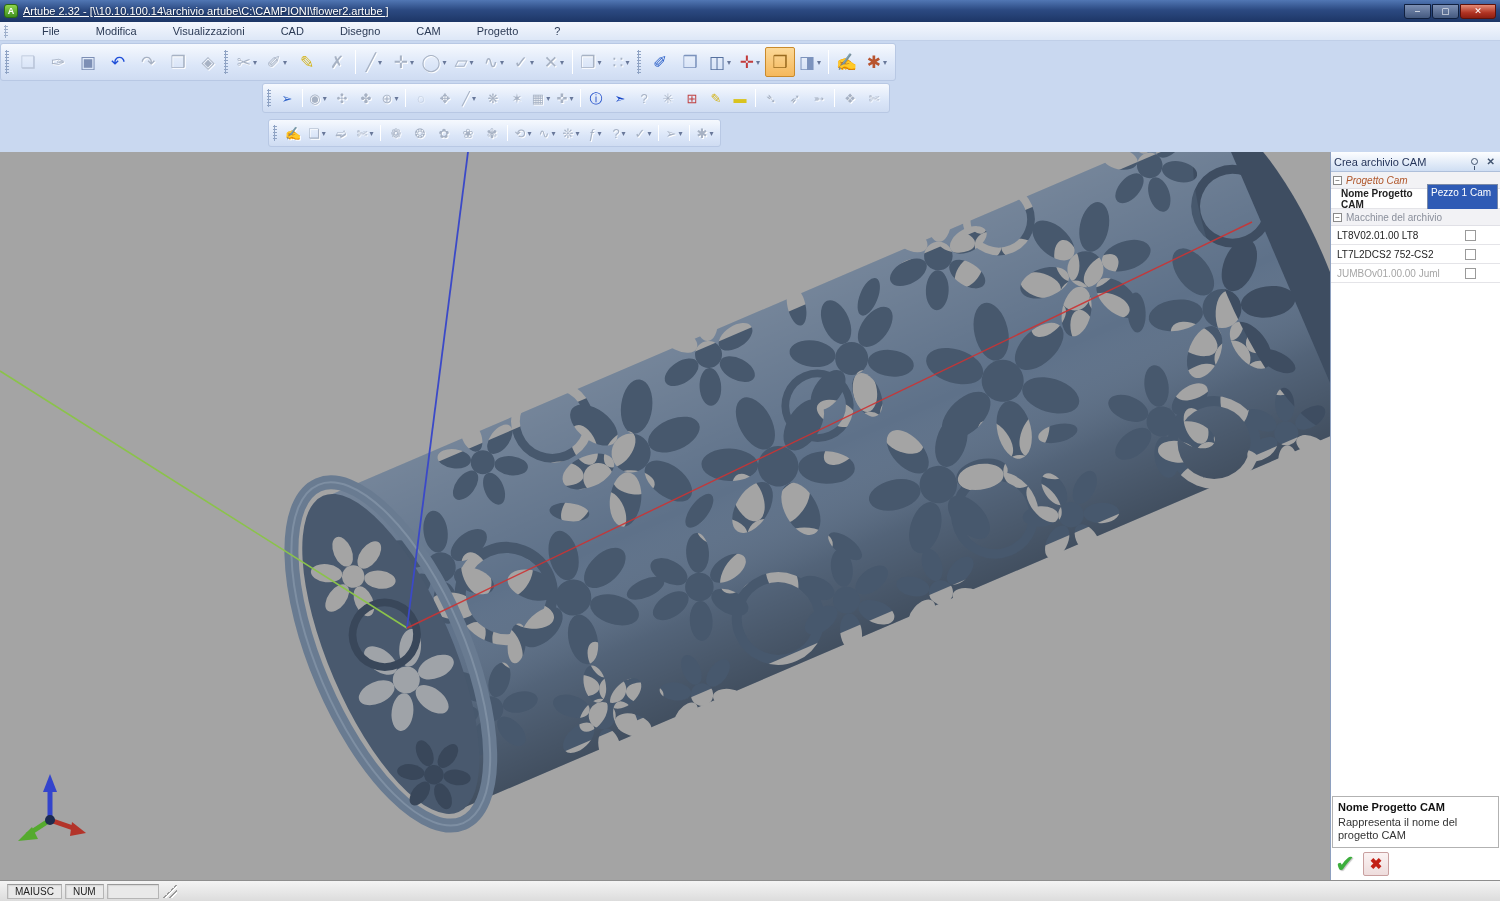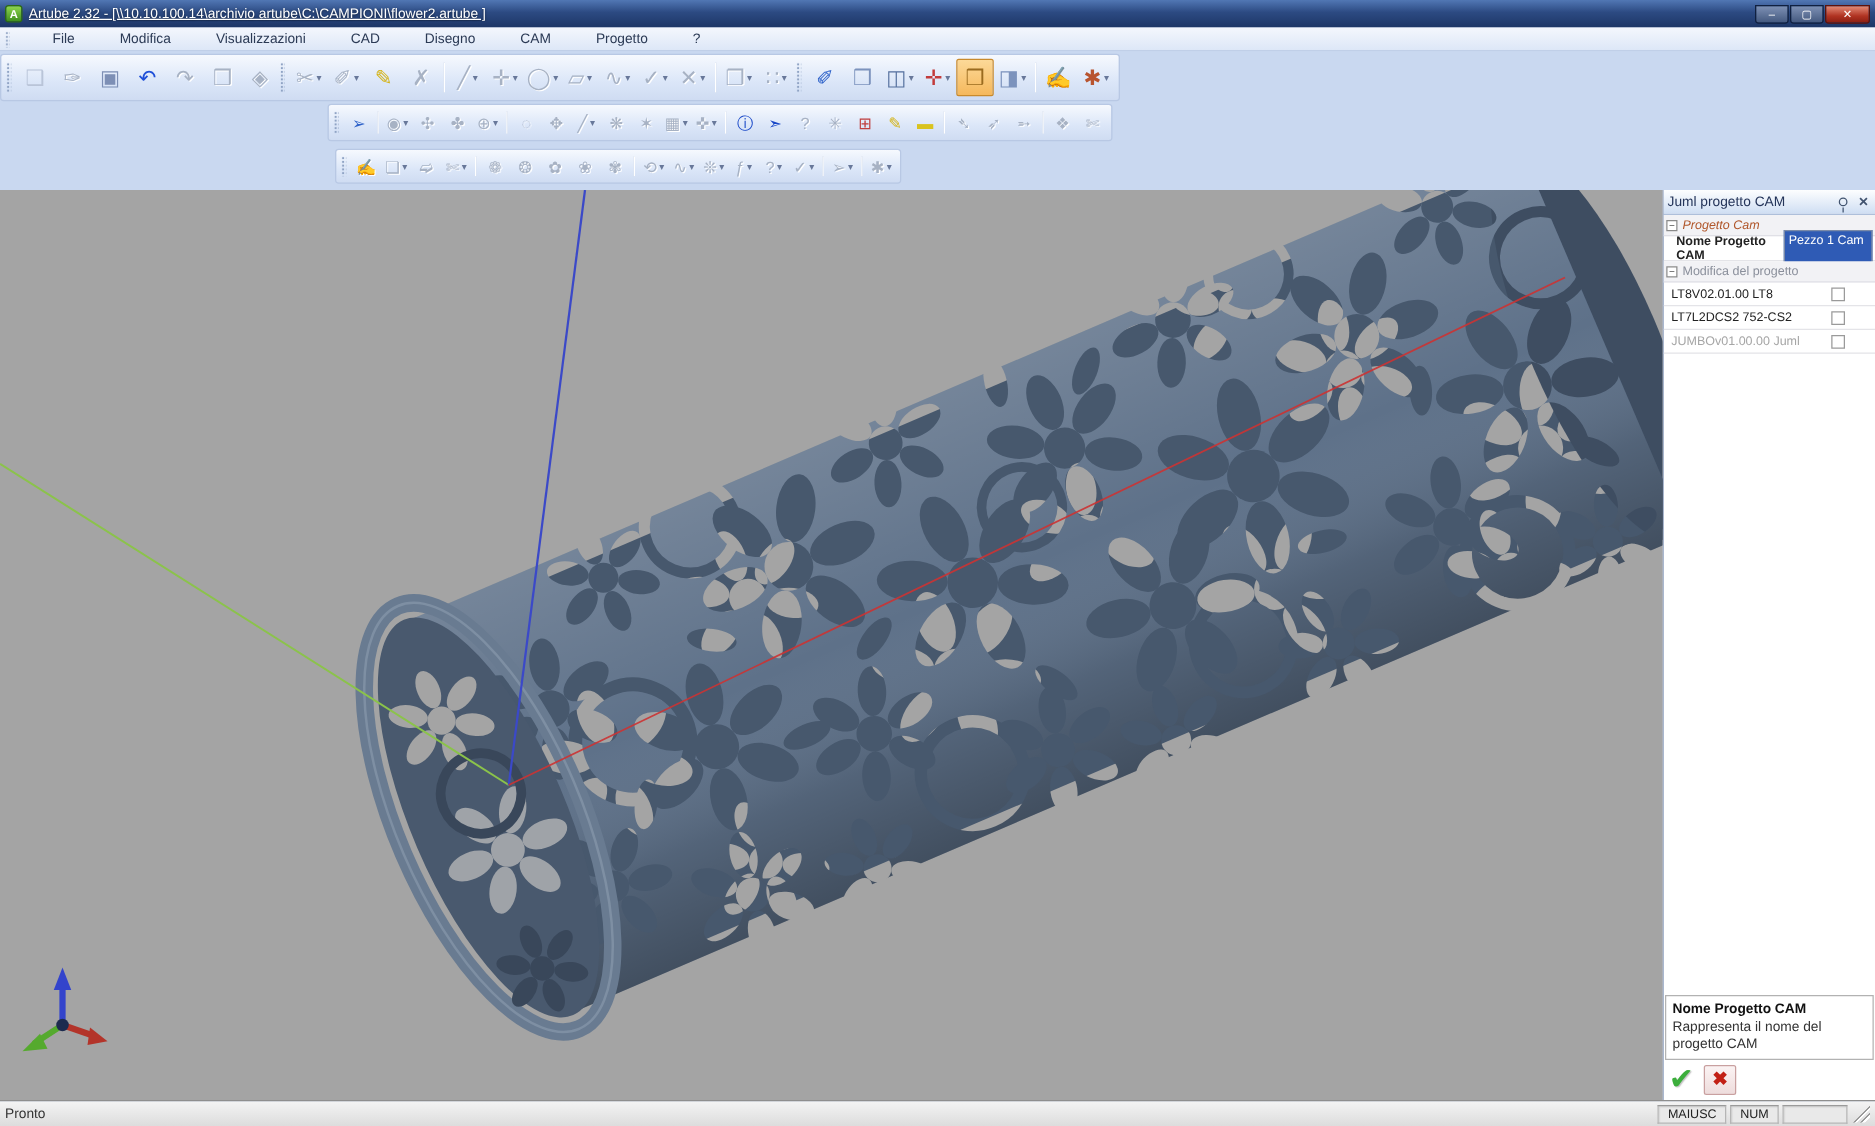--- a/index.html
+++ b/index.html
@@ -515,38 +515,38 @@
         <polygon points="18,689 32,675 38,687" fill="#55aa2e"></polygon>
         <line x1="50" y1="668" x2="76" y2="677" stroke="#b3342a" stroke-width="5"></line>
         <polygon points="86,681 72,670 70,684" fill="#b3342a"></polygon>
         <circle cx="50" cy="668" r="5" fill="#1d2b4f"></circle>
       </g>
     </svg>
   </div>
 
   <div class="panel">
     <div class="panel-header">
-      <div class="panel-title">Juml progetto CAM</div>
+      <div class="panel-title">Crea archivio CAM</div>
       <div class="pin"></div>
       <div class="panel-x">✕</div>
     </div>
 
     <div class="grouprow">
       <div class="collapse-box">−</div>
       <div class="group-label-1">Progetto Cam</div>
     </div>
 
     <div class="fieldrow">
       <div class="flabel">Nome Progetto CAM</div>
       <div class="fvalue">Pezzo 1 Cam</div>
     </div>
 
     <div class="grouprow">
       <div class="collapse-box">−</div>
-      <div class="group-label-2">Modifica del progetto</div>
+      <div class="group-label-2">Macchine del archivio</div>
     </div>
 
     <div class="machrow">
       <div class="mname">LT8V02.01.00 LT8</div>
       <div class="checkbox"></div>
     </div>
     <div class="machrow">
       <div class="mname">LT7L2DCS2 752-CS2</div>
       <div class="checkbox"></div>
     </div>
@@ -562,18 +562,17 @@
       <div class="idesc">Rappresenta il nome del progetto CAM</div>
     </div>
     <div class="panel-actions">
       <div class="btn-ok">✔</div>
       <div class="btn-cancel">✖</div>
     </div>
   </div>
 </div>
 
 <div class="statusbar">
-  <div class="status-left">Pronto</div>
   <div class="scell">MAIUSC</div>
   <div class="scell">NUM</div>
   <div class="scell empty"></div>
   <div class="grip"></div>
 </div>
 
 </body></html>

